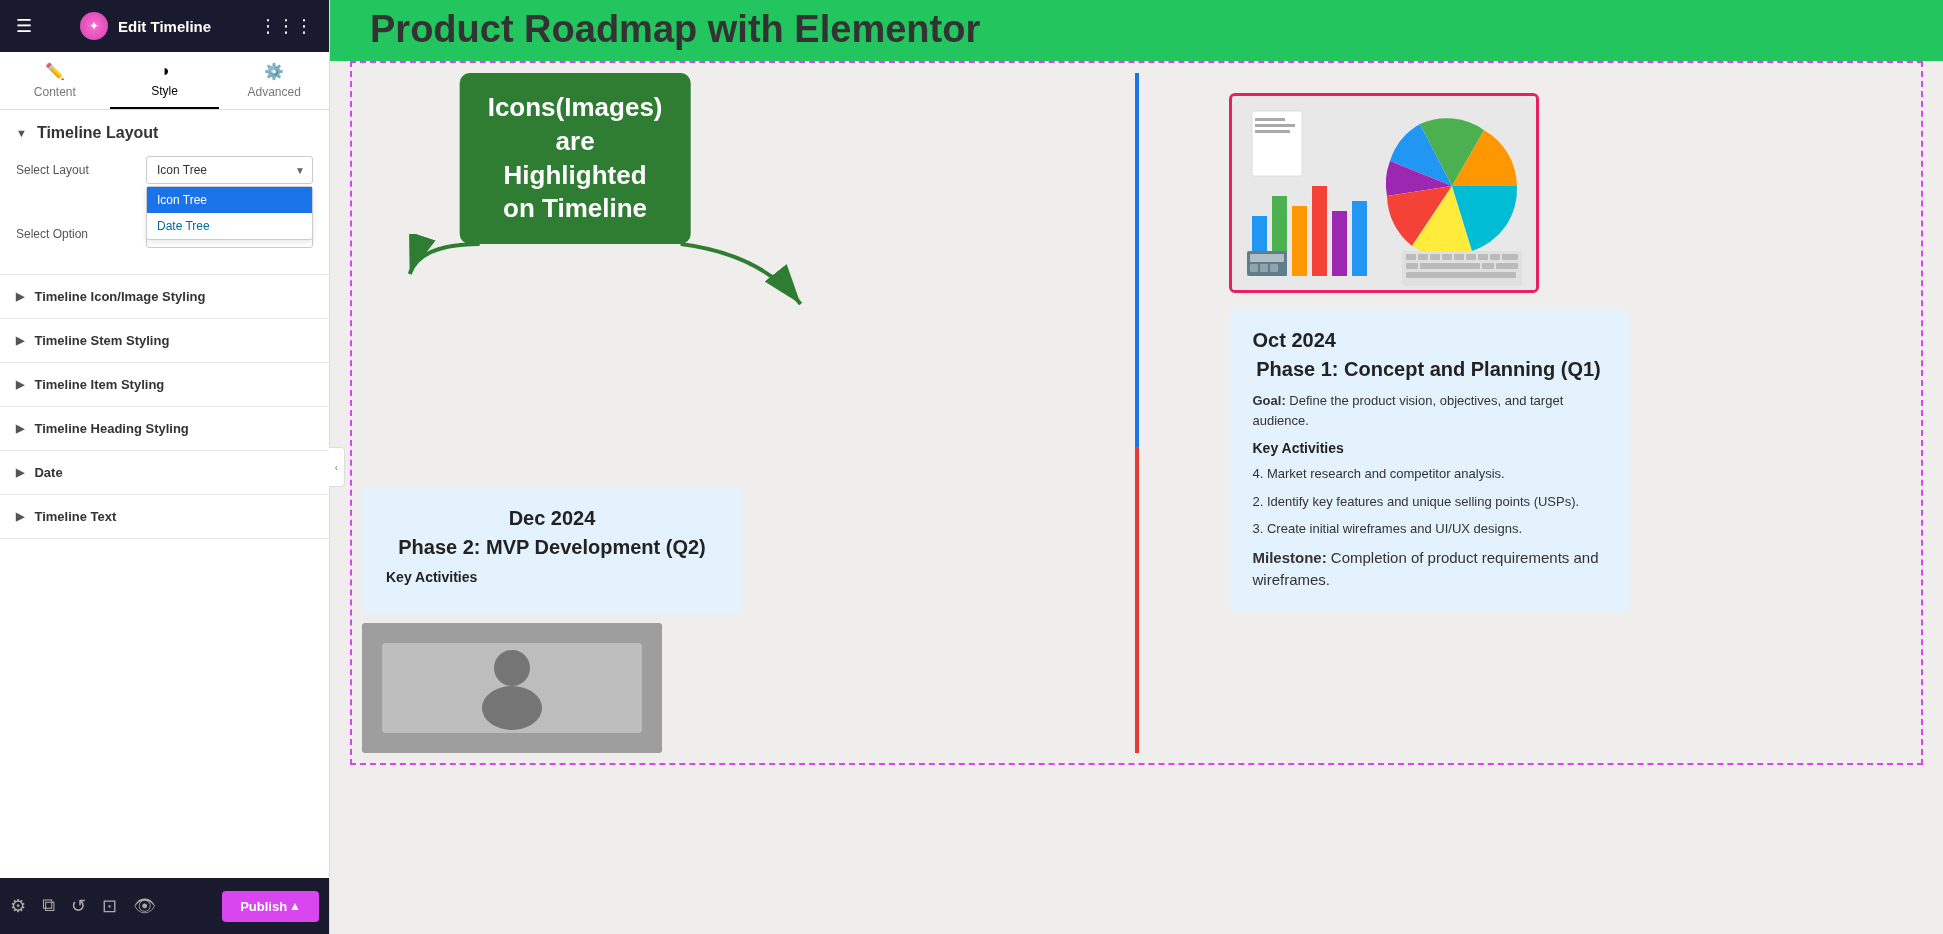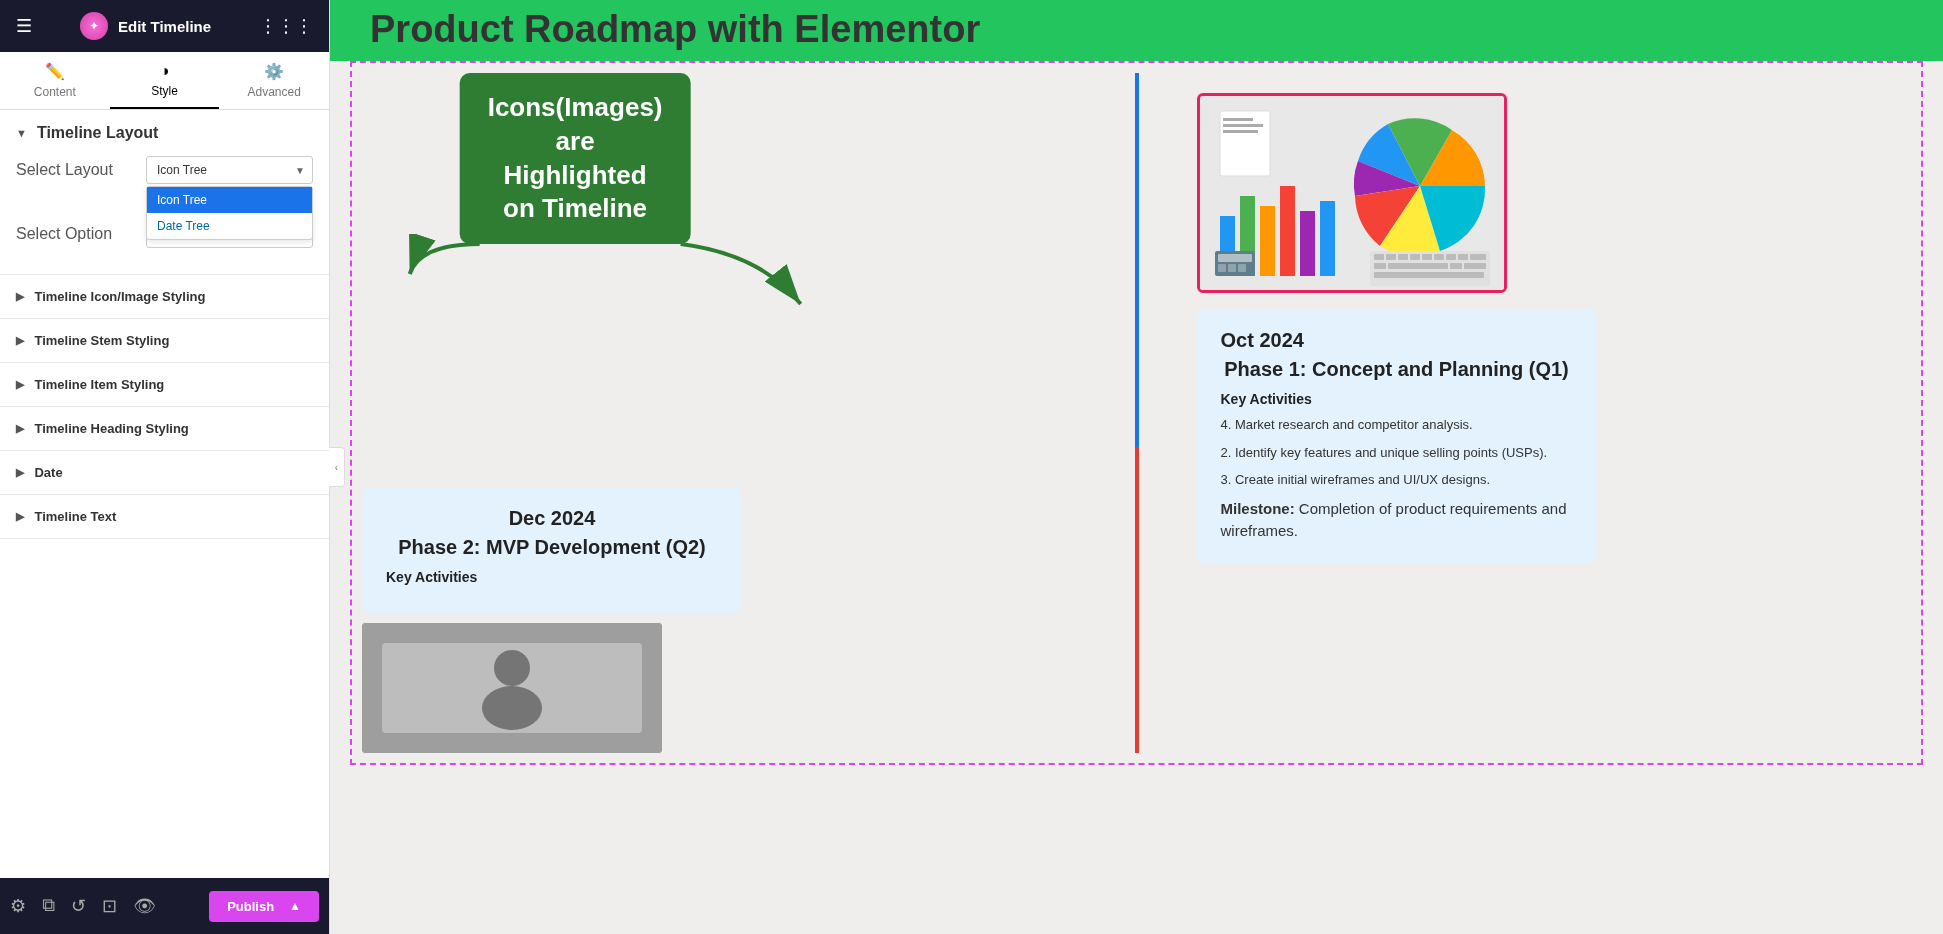--- a/index.html
+++ b/index.html
@@ -117,21 +117,21 @@
     }
 
     .form-row {
       display: flex;
       align-items: center;
       margin-bottom: 10px;
       position: relative;
     }
     .form-label {
       width: 130px;
-      font-size: 16px;
+      font-size: 12px;
       color: #555;
       flex-shrink: 0;
     }
     .form-control-wrap {
       flex: 1;
       position: relative;
     }
     .select-control {
       width: 100%;
       padding: 6px 10px;
@@ -198,21 +198,21 @@
       background: #d946ef;
       color: #fff;
       border: none;
       padding: 8px 18px;
       border-radius: 4px;
       font-size: 13px;
       font-weight: 600;
       cursor: pointer;
       display: flex;
       align-items: center;
-      gap: 15px;
+      gap: 2px;
     }
     .publish-chevron {
       font-size: 12px;
     }
 
     
     .collapse-handle {
       position: absolute;
       right: -16px;
       top: 50%;
@@ -286,21 +286,21 @@
 
     
     .timeline-left {
       width: 50%;
       padding-right: 60px;
       display: flex;
       flex-direction: column;
     }
     .timeline-right {
       width: 50%;
-      padding-left: 60px;
+      padding-left: 92px;
       display: flex;
       flex-direction: column;
     }
 
     
     .item-card {
       background: #e3f2fd;
       border-radius: 8px;
       padding: 20px 24px;
       margin-bottom: 20px;
@@ -597,20 +597,24 @@
               <rect x="250" y="167" width="12" height="6" fill="#bbb" rx="1"></rect>
               <rect x="264" y="167" width="22" height="6" fill="#bbb" rx="1"></rect>
               <rect x="174" y="176" width="110" height="6" fill="#bbb" rx="1"></rect>
             </svg>
           </div>
         </div>
 
         <div class="item-card" style="max-width: 400px;">
           <div class="item-date">Oct 2024</div>
           <div class="item-phase">Phase 1: Concept and Planning (Q1)</div>
+          <div class="item-goal">
+            <strong>Goal:</strong>
+            <span> </span><span>Define the product vision, objectives, and target audience.</span>
+          </div>
           <div class="key-activities-title">Key Activities</div>
           <div class="activity-item">4. Market research and competitor analysis.</div>
           <div class="activity-item">2. Identify key features and unique selling points (USPs).</div>
           <div class="activity-item">3. Create initial wireframes and UI/UX designs.</div>
           <div class="milestone">
             <strong>Milestone:</strong>
             <span> </span><span>Completion of product requirements and wireframes.</span>
           </div>
         </div>
       </div>

